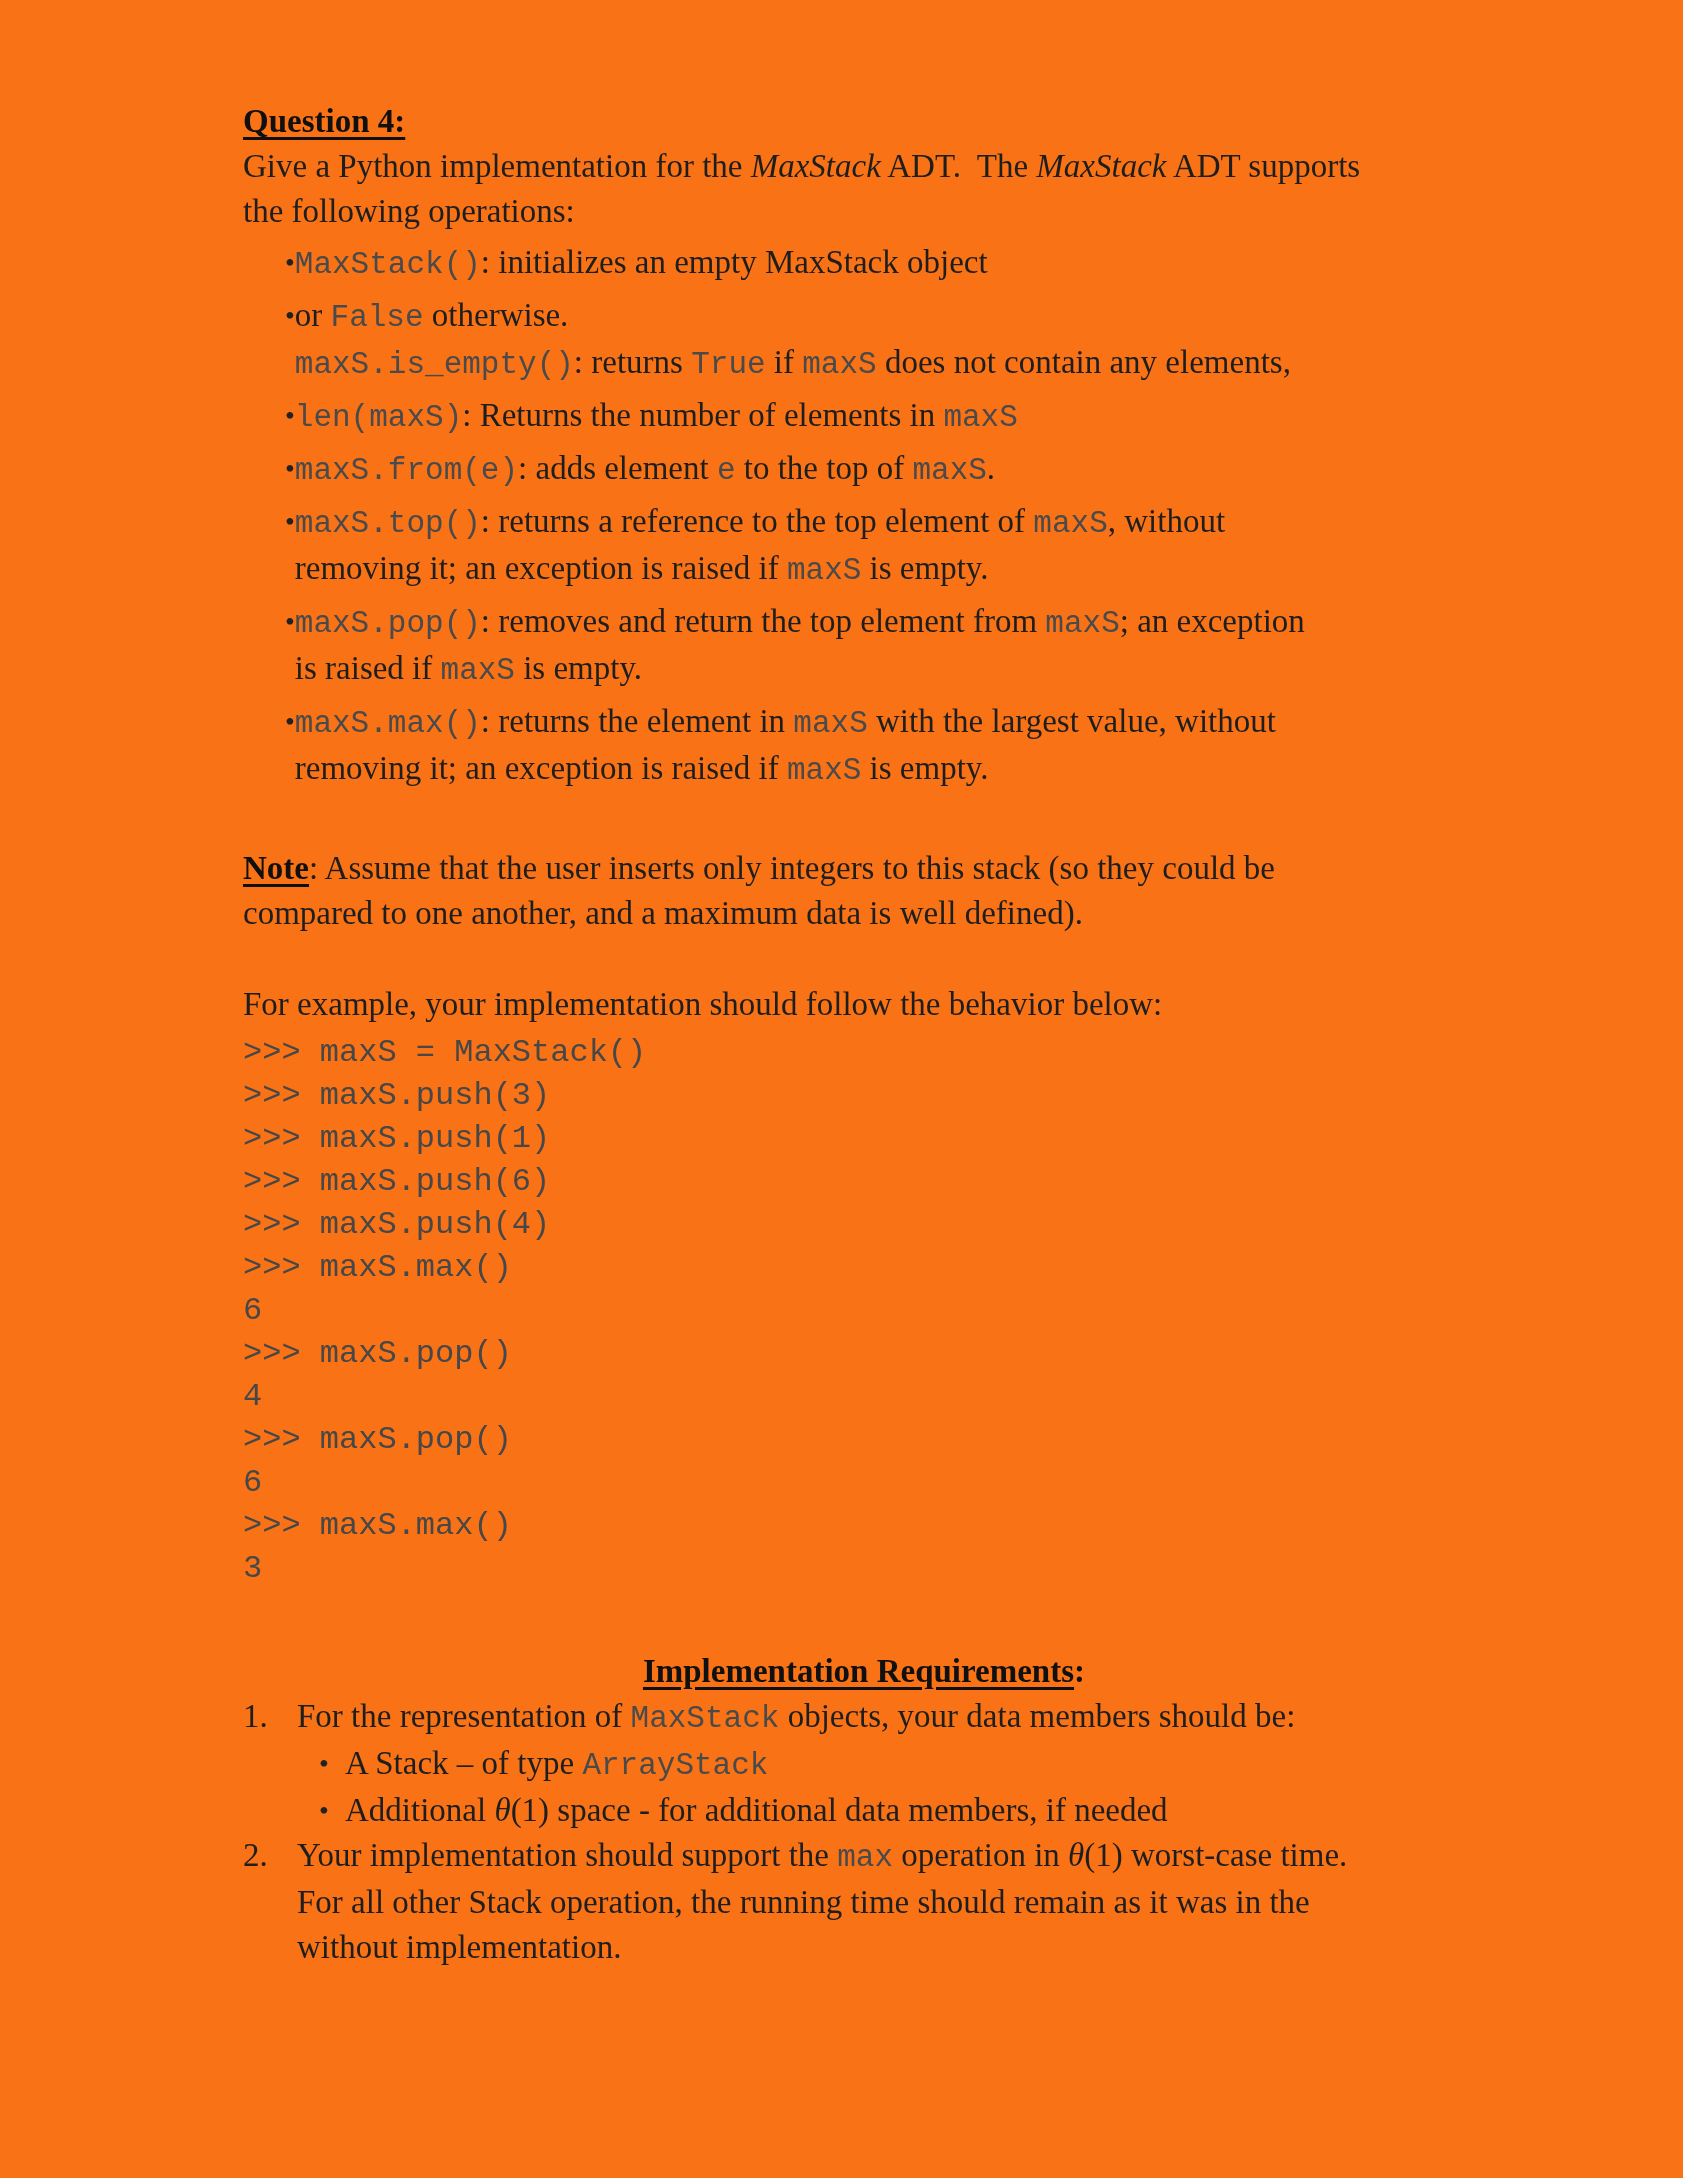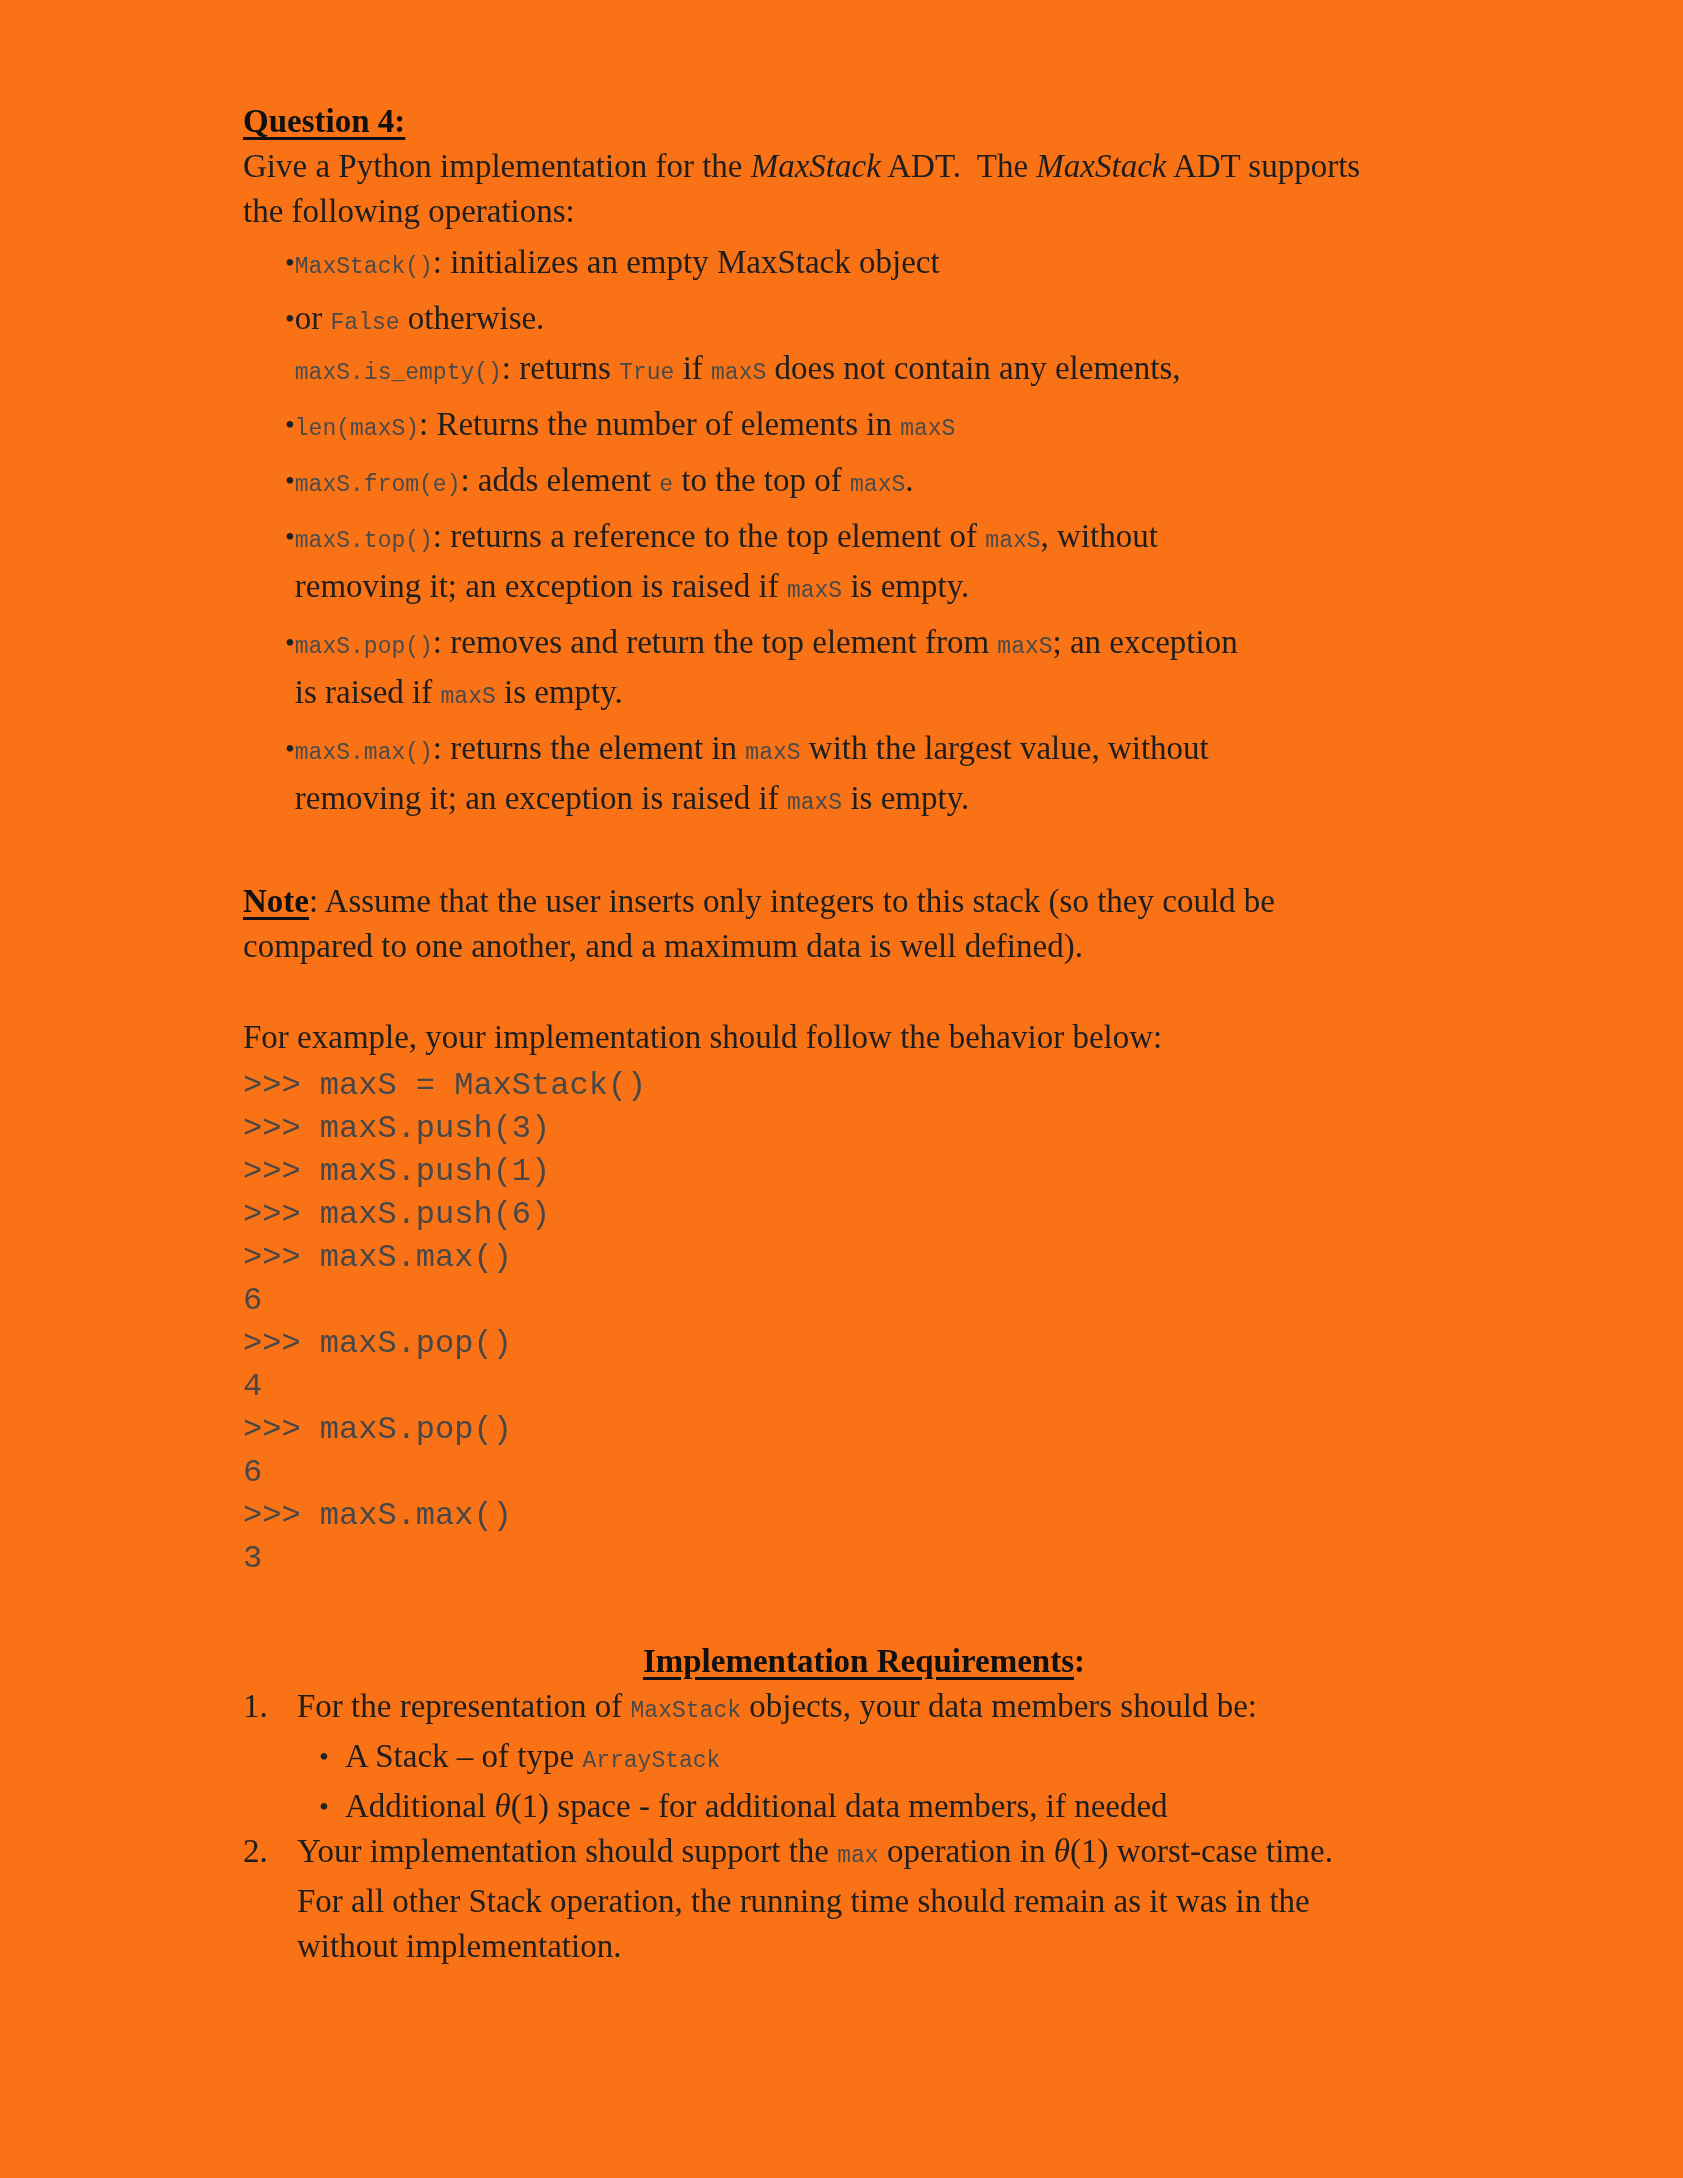--- a/index.html
+++ b/index.html
@@ -7,21 +7,21 @@
     width:1683px;height:2178px;background:#f97316;box-sizing:border-box;
     padding:99px 198px 0 243px;
     font-family:"Liberation Serif","DejaVu Serif",serif;
     color:#1e1e1e;overflow:hidden;
   }
   .line{font-size:33px;line-height:45px;white-space:pre;}
   .seg-n{}
   .seg-i{font-style:italic;}
   .seg-b{font-weight:bold;color:#101010;}
   .seg-bu{font-weight:bold;color:#101010;text-decoration:underline;text-decoration-thickness:3px;text-underline-offset:5px;}
-  .seg-c{font-family:"Liberation Mono","DejaVu Sans Mono",monospace;font-size:23px;color:#4a4a4a;}
+  .seg-c{font-family:"Liberation Mono","DejaVu Sans Mono",monospace;font-size:31px;color:#4a4a4a;}
   .title-line{font-size:33px;line-height:45px;}
   .intro{margin:0;}
   .ops-list{margin-top:0;}
   .op-item{display:flex;margin-top:6px;}
   .op-dot{flex:0 0 50px;padding-left:42px;box-sizing:border-box;font-size:28px;line-height:45px;color:#222;}
   .op-text{flex:1;}
   .note-block{margin-top:53px;}
   .example-intro{margin-top:46px;}
   .code-block{margin-top:4px;}
   .code-line{font-family:"Liberation Mono","DejaVu Sans Mono",monospace;font-size:32px;line-height:43px;color:#474747;white-space:pre;}
@@ -102,20 +102,21 @@
 
   <div class="example-intro">
     <div class="line"><span class="seg-n">For example, your implementation should follow the behavior below:</span></div>
   </div>
 
   <div class="code-block">
     <div class="code-line">&gt;&gt;&gt; maxS = MaxStack()</div>
     <div class="code-line">&gt;&gt;&gt; maxS.push(3)</div>
     <div class="code-line">&gt;&gt;&gt; maxS.push(1)</div>
     <div class="code-line">&gt;&gt;&gt; maxS.push(6)</div>
+    <div class="code-line">&gt;&gt;&gt; maxS.push(4)</div>
     <div class="code-line">&gt;&gt;&gt; maxS.max()</div>
     <div class="code-line">6</div>
     <div class="code-line">&gt;&gt;&gt; maxS.pop()</div>
     <div class="code-line">4</div>
     <div class="code-line">&gt;&gt;&gt; maxS.pop()</div>
     <div class="code-line">6</div>
     <div class="code-line">&gt;&gt;&gt; maxS.max()</div>
     <div class="code-line">3</div>
   </div>
 

